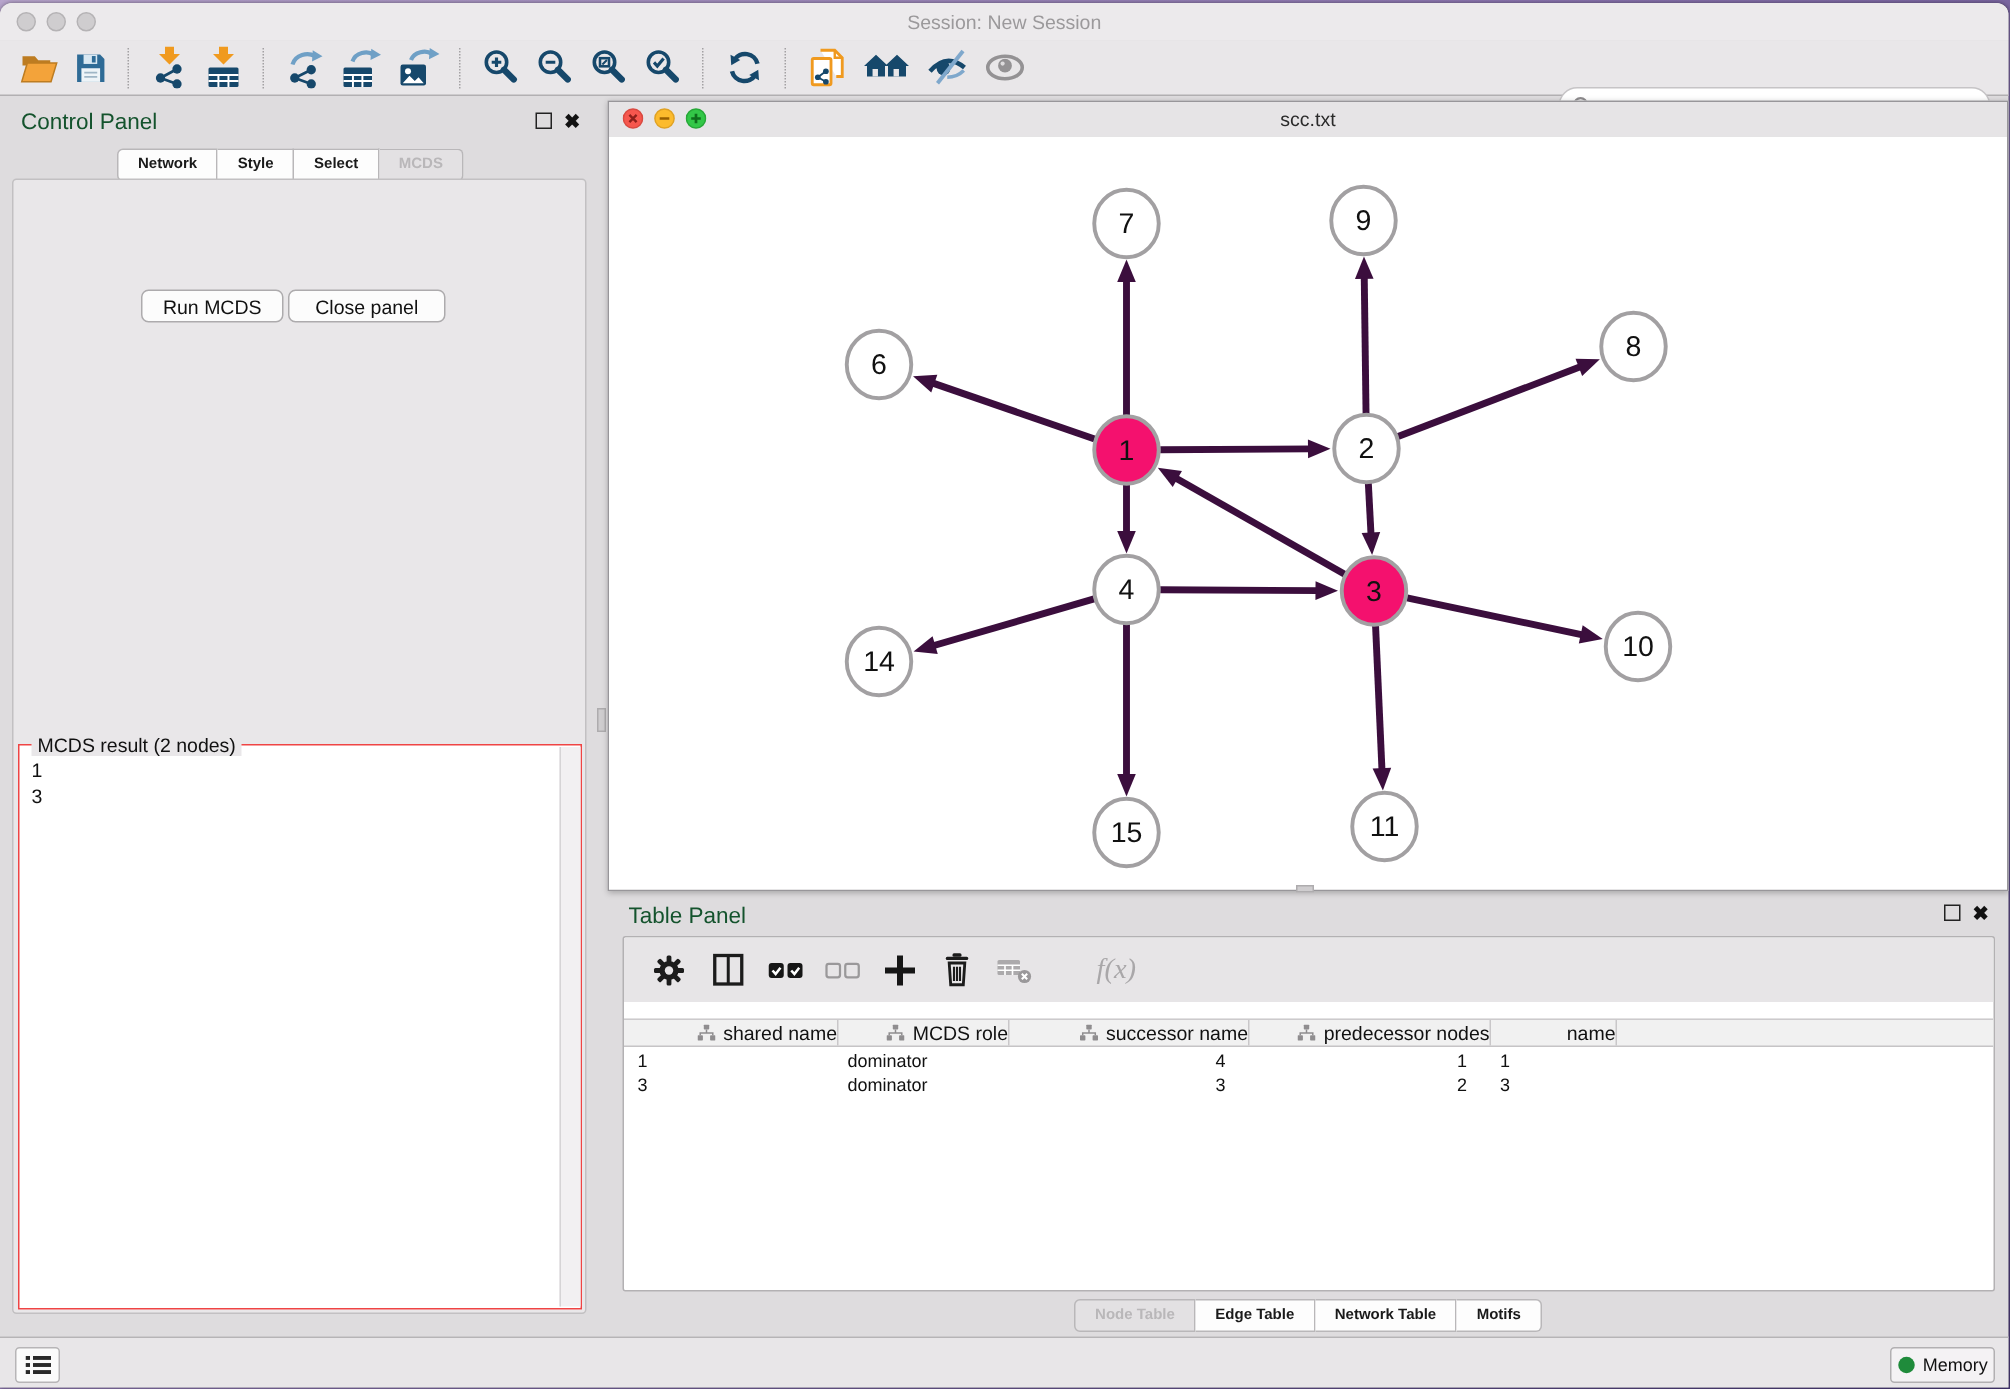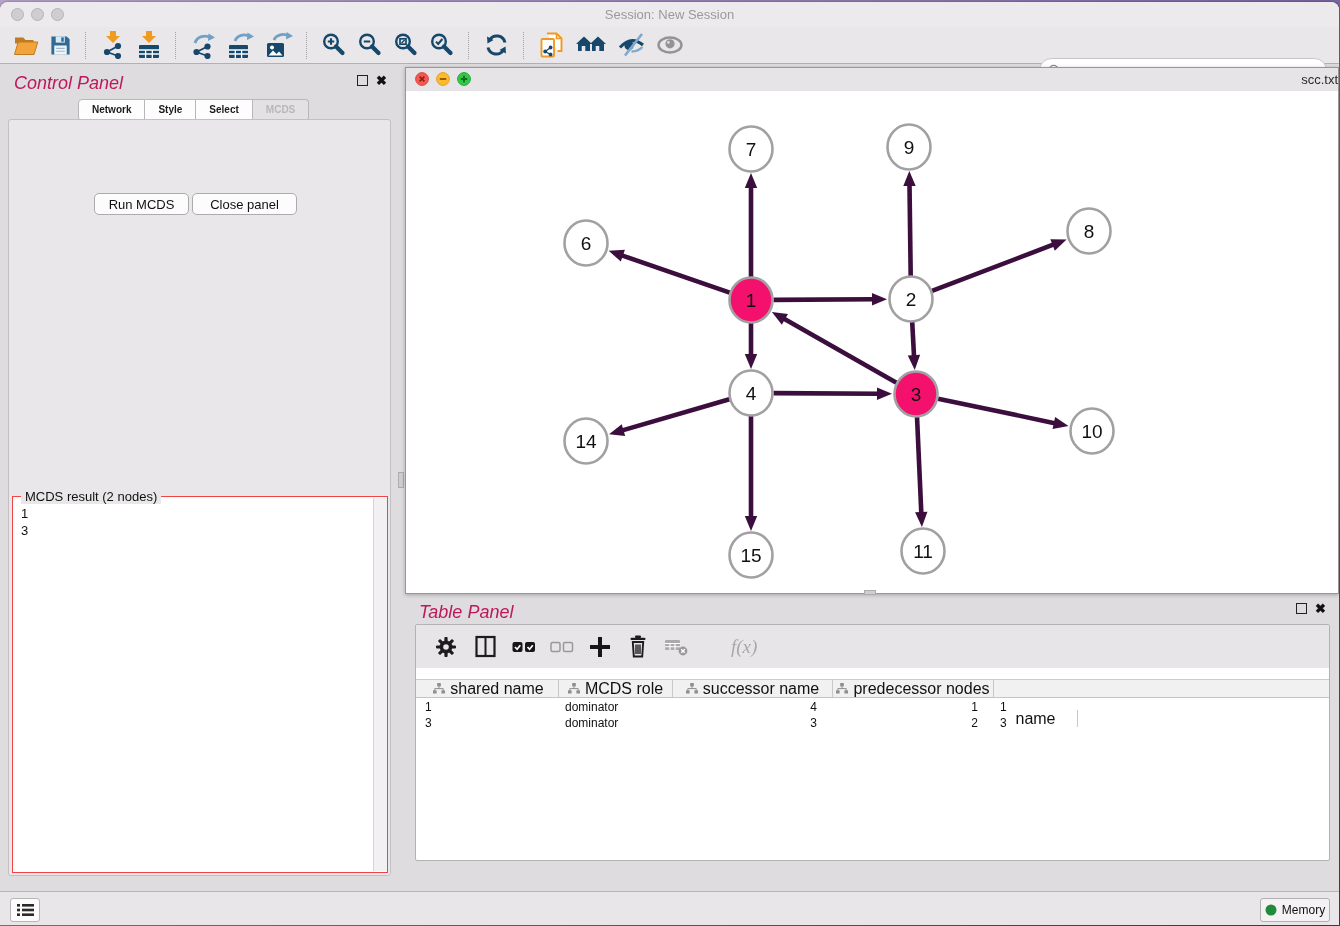--- a/index.html
+++ b/index.html
@@ -18,21 +18,21 @@
   .window-title{position:absolute;left:0;right:0;top:5px;text-align:center;font-size:13px;color:#9b999b;}
   
   .toolbar{position:absolute;left:0;top:25px;right:0;height:37px;background:#e9e7e9;
     border-bottom:1px solid #b2b0b2;display:flex;align-items:center;padding-left:8px;box-sizing:border-box;}
   .tb-sep{width:1px;height:27px;border-left:1px dotted #a3a1a3;margin:0 8px;}
   .tb-icon{height:30px;display:flex;align-items:center;justify-content:center;margin:0 5px;cursor:default;}
   .search{position:absolute;right:12px;top:31px;width:288px;height:25px;border:1px solid #c6c4c6;border-radius:13px;
     background:#fff;display:flex;align-items:center;padding-left:8px;box-sizing:border-box;}
   .search input{border:none;outline:none;flex:1;font-size:13px;font-family:"Liberation Sans",sans-serif;background:transparent;margin-left:5px;}
   
-  .cp-title,.tp-title{position:absolute;font-size:18px;color:#be185d;font-style:italic;}
+  .cp-title,.tp-title{position:absolute;font-size:15px;color:#14532d;}
   .panel-ctl{position:absolute;display:flex;gap:8px;align-items:center;}
   .float-box{width:9px;height:9px;border:1.6px solid #222;}
   .close-x{font-size:13px;font-weight:bold;color:#111;line-height:9px;}
   .tabs-row{position:absolute;display:flex;}
   .tab{height:20px;line-height:20px;padding:0 13px;background:#fdfdfd;border:1px solid #b9b7b9;border-left:none;
     font-size:10px;font-weight:bold;color:#1a1a1a;cursor:default;}
   .tab:first-child{border-left:1px solid #b9b7b9;border-radius:4px 0 0 4px;}
   .tab:last-child{border-radius:0 4px 4px 0;}
   .tab.active{background:#e3e1e3;color:#b9b7b9;}
   .cp-body{position:absolute;left:8px;top:117px;width:383px;height:757px;background:#e9e7e9;
@@ -44,34 +44,34 @@
   .btn{position:absolute;height:22px;background:#fcfcfc;border:1px solid #adabad;border-radius:5px;font-size:13px;
     color:#111;display:flex;align-items:center;justify-content:center;box-sizing:border-box;cursor:default;}
   .result-box{position:absolute;left:12px;top:494px;width:376px;height:377px;border:1px solid #ef4444;background:#fff;box-sizing:border-box;}
   .result-legend{position:absolute;left:8px;top:-8px;background:#e9e7e9;padding:0 4px;font-size:13px;color:#111;}
   .result-content{position:absolute;left:0;top:6px;right:14px;bottom:0;padding:2px 0 0 8px;font-size:13px;color:#111;line-height:17px;overflow:hidden;}
   .result-scroll{position:absolute;top:1px;right:0;bottom:1px;width:13px;background:#f2f0f2;border-left:1px solid #d6d4d6;}
   
   .net-frame{position:absolute;left:405px;top:65px;width:934px;height:527px;background:#fff;
     border:1px solid #98969a;box-sizing:border-box;box-shadow:0 1px 4px rgba(0,0,0,.25);}
   .net-titlebar{position:absolute;left:0;top:0;right:0;height:23px;background:#e6e4e6;border-bottom:1px solid #b0aeb0;}
-  .net-title{position:absolute;left:0;right:0;top:4px;text-align:right;font-size:13px;color:#2a2a2a;}
+  .net-title{position:absolute;left:0;right:0;top:4px;text-align:center;font-size:13px;color:#2a2a2a;}
   .net-lights{position:absolute;left:9px;top:4px;display:flex;gap:7px;}
   .net-canvas{position:absolute;left:0;top:23px;right:0;bottom:0;background:#fff;overflow:hidden;}
   .splitter-h{position:absolute;left:398px;top:470px;width:6px;height:16px;background:#cfcdcf;border:1px solid #aeacae;box-sizing:border-box;}
   .splitter-v{position:absolute;left:864px;top:588px;width:12px;height:5px;background:#cfcdcf;border:1px solid #aeacae;box-sizing:border-box;}
   
   .tp-inner{position:absolute;left:415px;top:622px;width:915px;height:237px;background:#fff;
     border:1px solid #b3b1b3;border-radius:2px;box-sizing:border-box;overflow:hidden;}
   .tp-toolbar{position:absolute;left:0;top:0;right:0;height:43px;background:#e7e5e7;display:flex;align-items:center;padding-left:10px;}
   .tp-toolbar .tb-icon{margin:0 7px;}
   .tbl-header{position:absolute;left:0;top:54px;right:0;height:19px;display:flex;padding-left:3px;
     background:#f1f1f1;border-top:1px solid #cccacc;border-bottom:1px solid #c6c4c6;box-sizing:border-box;}
-  .th{display:flex;align-items:center;justify-content:center;gap:5px;border-right:1px solid #c9c7c9;
-    font-size:16px;color:#111;box-sizing:border-box;height:100%;}
+  .th{display:flex;align-items:center;justify-content:flex-end;gap:5px;border-right:1px solid #c9c7c9;
+    font-size:13px;color:#111;box-sizing:border-box;height:100%;}
   .tbl-body{position:absolute;left:0;top:74px;right:0;}
   .tr{display:flex;height:16px;padding-left:3px;}
   .td{font-size:12px;color:#111;box-sizing:border-box;line-height:16px;overflow:hidden;}
   .td.left{text-align:left;padding-left:6px;}
   .td.right{text-align:right;padding-right:16px;}
   .bottom-tabs{position:absolute;left:405px;top:864px;width:934px;display:flex;justify-content:center;}
   
   .statusbar{position:absolute;left:0;bottom:0;right:0;height:33px;background:#e8e6e8;border-top:1px solid #b6b4b6;margin-top:40px;}
   .list-btn{position:absolute;left:10px;top:6px;width:30px;height:24px;background:#fbfbfb;border:1px solid #b7b5b7;
     border-radius:3px;display:flex;align-items:center;justify-content:center;box-sizing:border-box;}
@@ -486,41 +486,47 @@
           <svg class="col-icon" width="12" height="11" viewBox="0 0 12 11">
             <g fill="#8f8d8f">
               <rect x="4.2" y="0" width="3.6" height="3.4" rx="0.5"></rect>
               <rect x="0" y="7.2" width="3.6" height="3.4" rx="0.5"></rect>
               <rect x="8.4" y="7.2" width="3.6" height="3.4" rx="0.5"></rect>
             </g>
             <path d="M6 3.4 V5.6 M1.8 7.2 V5.6 H10.2 V7.2" stroke="#8f8d8f" stroke-width="1" fill="none"></path>
           </svg>
           <span class="th-label">predecessor nodes</span>
         </div>
-        <div class="th" style="width: 84px; margin-top: 30px;">
+        <div class="th" style="width: 84px;">
           <span class="th-label">name</span>
         </div>
       </div>
     <div class="tbl-body" id="table-body">
         <div class="tr">
           <div class="td left" style="width: 140px;">1</div>
           <div class="td left" style="width: 114px;">dominator</div>
           <div class="td right" style="width: 160px;">4</div>
           <div class="td right" style="width: 161px;">1</div>
           <div class="td left" style="width: 84px;">1</div>
         </div>
         <div class="tr">
           <div class="td left" style="width: 140px;">3</div>
           <div class="td left" style="width: 114px;">dominator</div>
           <div class="td right" style="width: 160px;">3</div>
           <div class="td right" style="width: 161px;">2</div>
           <div class="td left" style="width: 84px;">3</div>
         </div>
       </div>
   </div>
+  <div class="bottom-tabs" id="bottom-tabs">
+      <div class="tab active">Node Table</div>
+      <div class="tab">Edge Table</div>
+      <div class="tab">Network Table</div>
+      <div class="tab">Motifs</div>
+    </div>
 
   <div class="statusbar">
     <div class="list-btn">
       <svg width="17" height="14" viewBox="0 0 17 14">
           <g fill="#2a2a2a">
             <rect x="0" y="1" width="3" height="2.6"></rect>
             <rect x="5" y="1" width="12" height="2.6"></rect>
             <rect x="0" y="5.7" width="3" height="2.6"></rect>
             <rect x="5" y="5.7" width="12" height="2.6"></rect>
             <rect x="0" y="10.4" width="3" height="2.6"></rect>

